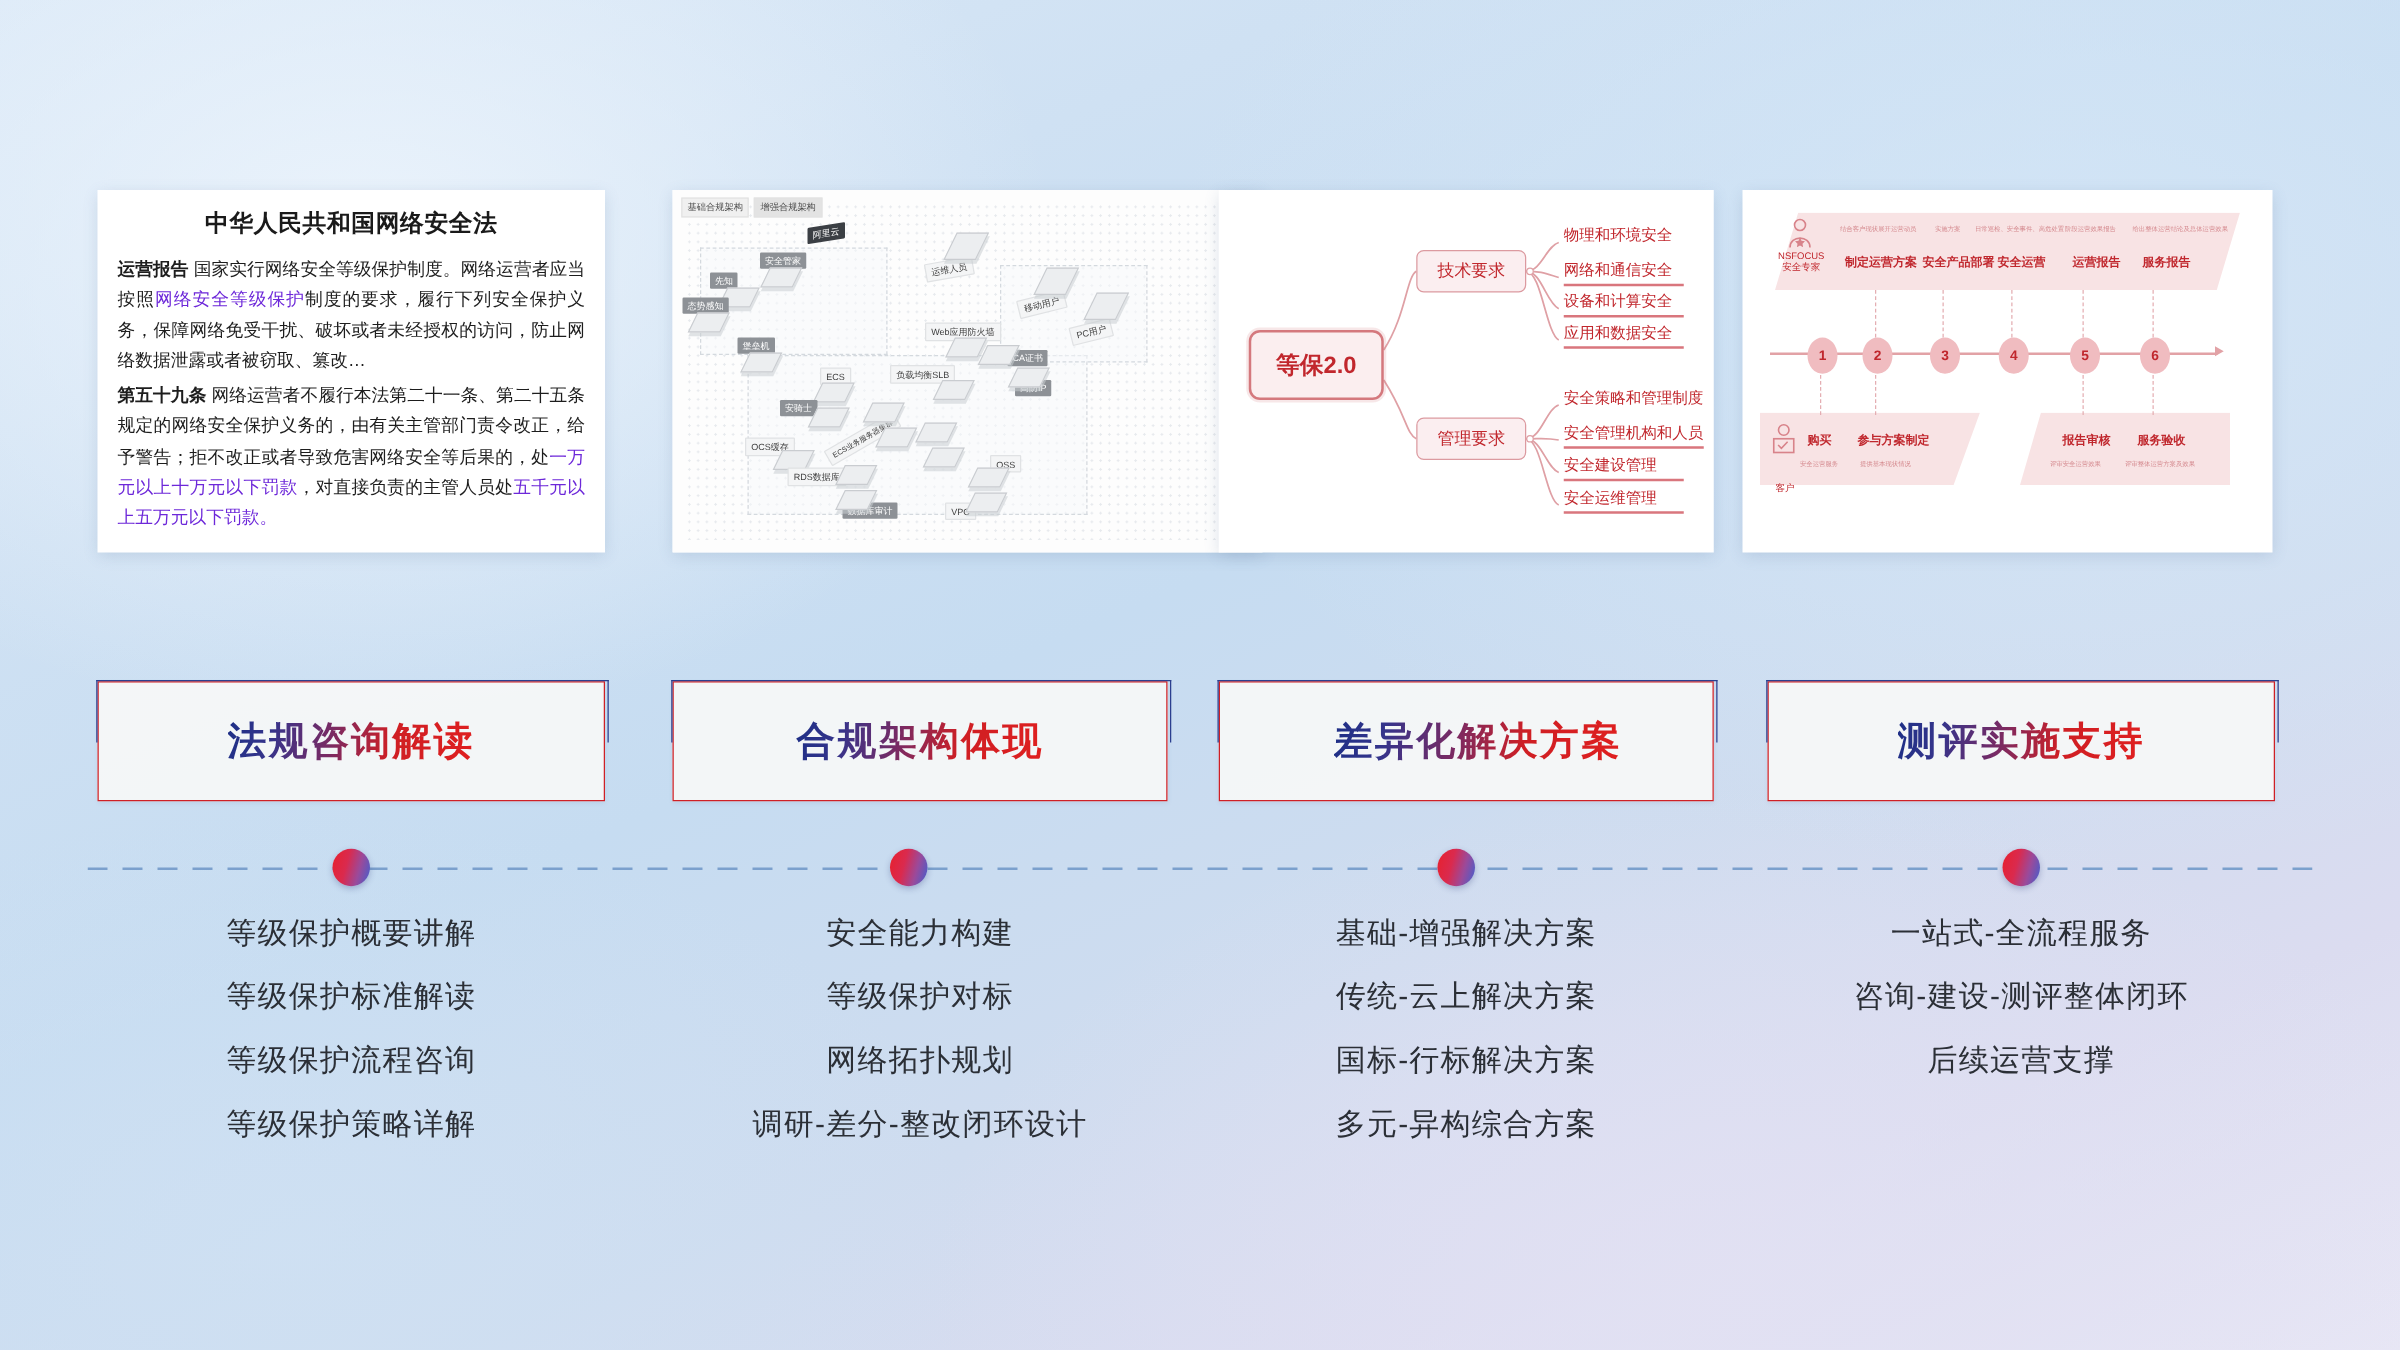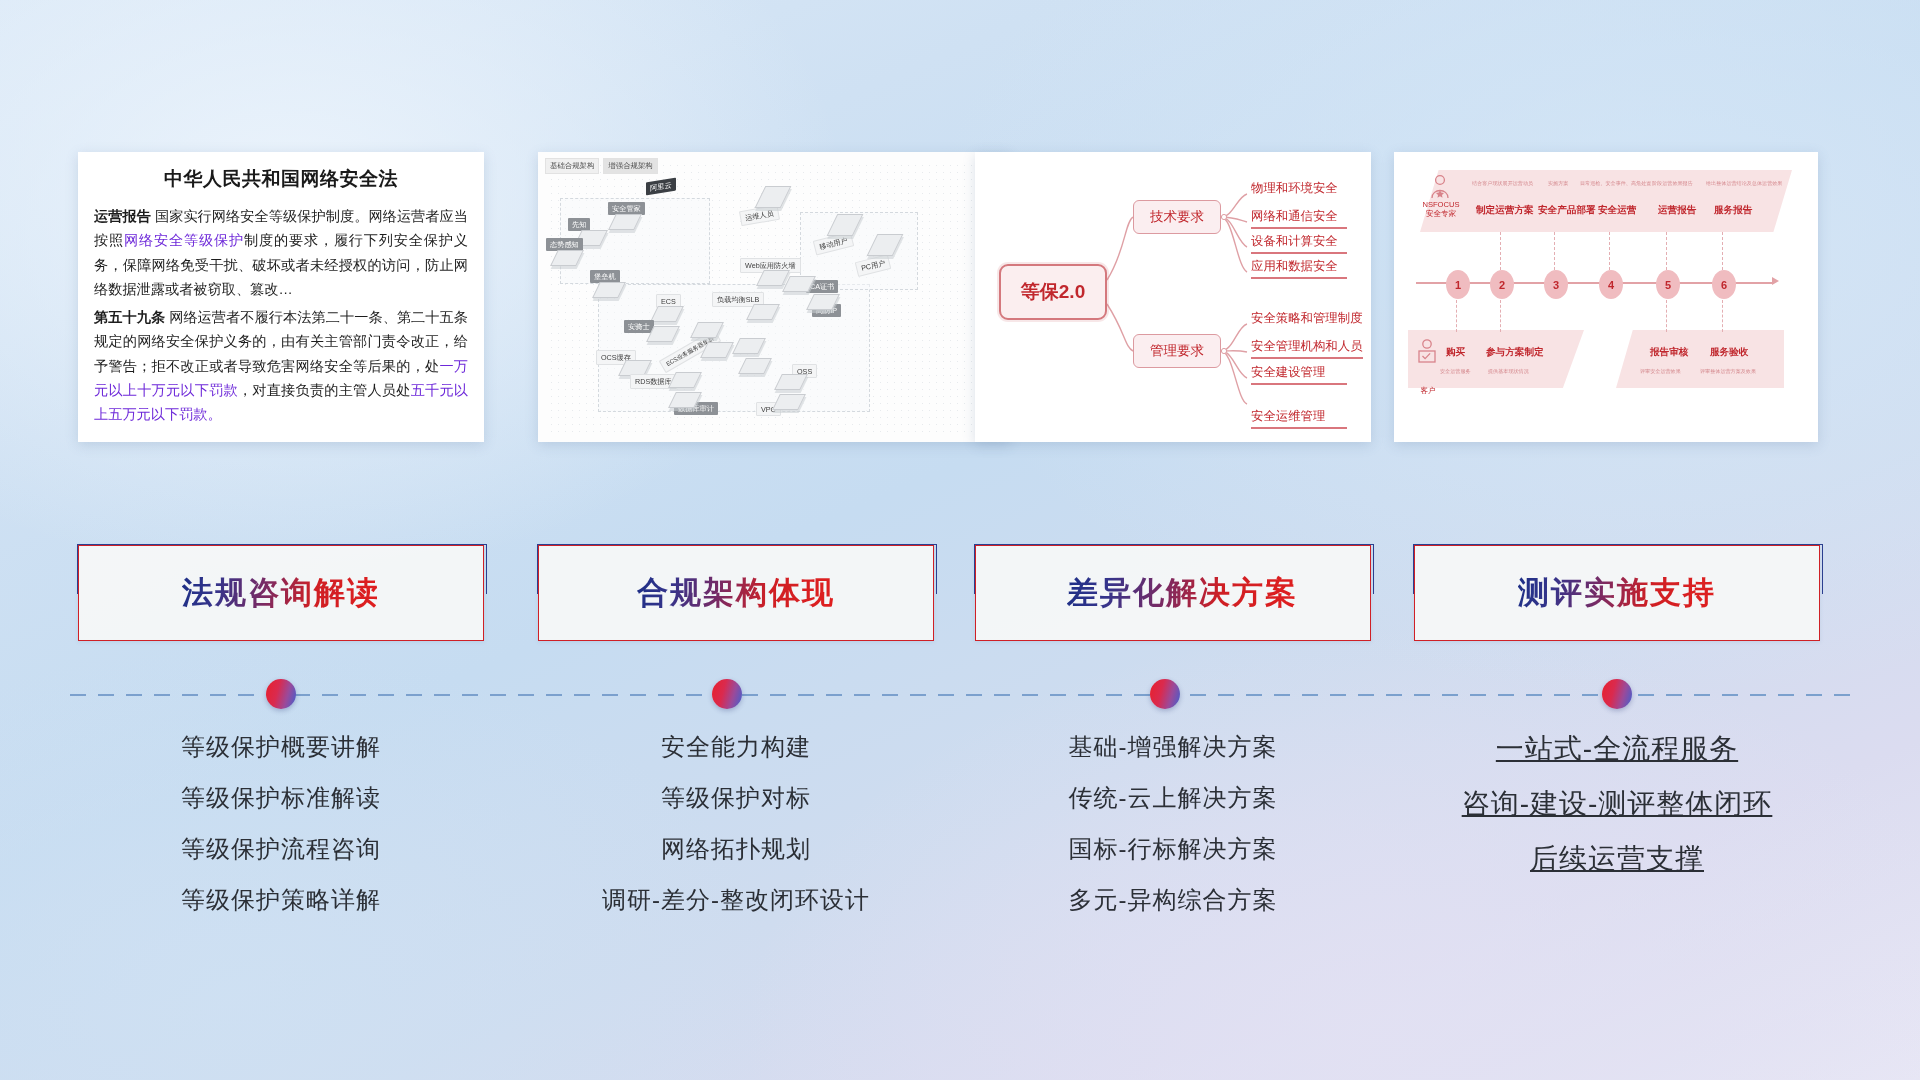--- a/index.html
+++ b/index.html
@@ -170,21 +170,21 @@
   .cols { position:absolute; top:735px; left:0; width:1920px; height:230px; }
   .col { position:absolute; top:0; text-align:center; }
   .col .li {
     font-size:24px; color:#2b2f36; line-height:1.0;
     margin-bottom:27px; letter-spacing:1px; white-space:nowrap;
   }
   .col.k0 { left:78px;  width:406px; }
   .col.k1 { left:538px; width:396px; }
   .col.k2 { left:975px; width:396px; }
   .col.k3 { left:1414px;width:406px; }
-  .col.k3 .li { font-size:28px;text-decoration:underline; }
+  .col.k3 .li { font-size:24px; }
 </style>
 </head>
 <body>
 
 <div id="root">
 
   <div class="cards">
 
     <div class="card c0">
       <div class="law">
@@ -300,21 +300,21 @@
         <div class="mid m">管理要求</div>
 
         <div class="leaf nb" style="top:28px;">物理和环境安全</div>
         <div class="leaf" style="top:56px;">网络和通信安全</div>
         <div class="leaf" style="top:81px;">设备和计算安全</div>
         <div class="leaf" style="top:106px;">应用和数据安全</div>
 
         <div class="leaf nb" style="top:158px;">安全策略和管理制度</div>
         <div class="leaf" style="top:186px;">安全管理机构和人员</div>
         <div class="leaf" style="top:212px;">安全建设管理</div>
-        <div class="leaf" style="top:256px;">安全运维管理</div>
+        <div class="leaf" style="top:238px;">安全运维管理</div>
       </div>
     </div>
 
     <div class="card c3">
       <div class="flow">
         <div class="band top"></div>
         <div class="band bl"></div>
         <div class="band br"></div>
 
         <svg style="position:absolute;left:34px;top:22px;width:24px;height:26px;">

